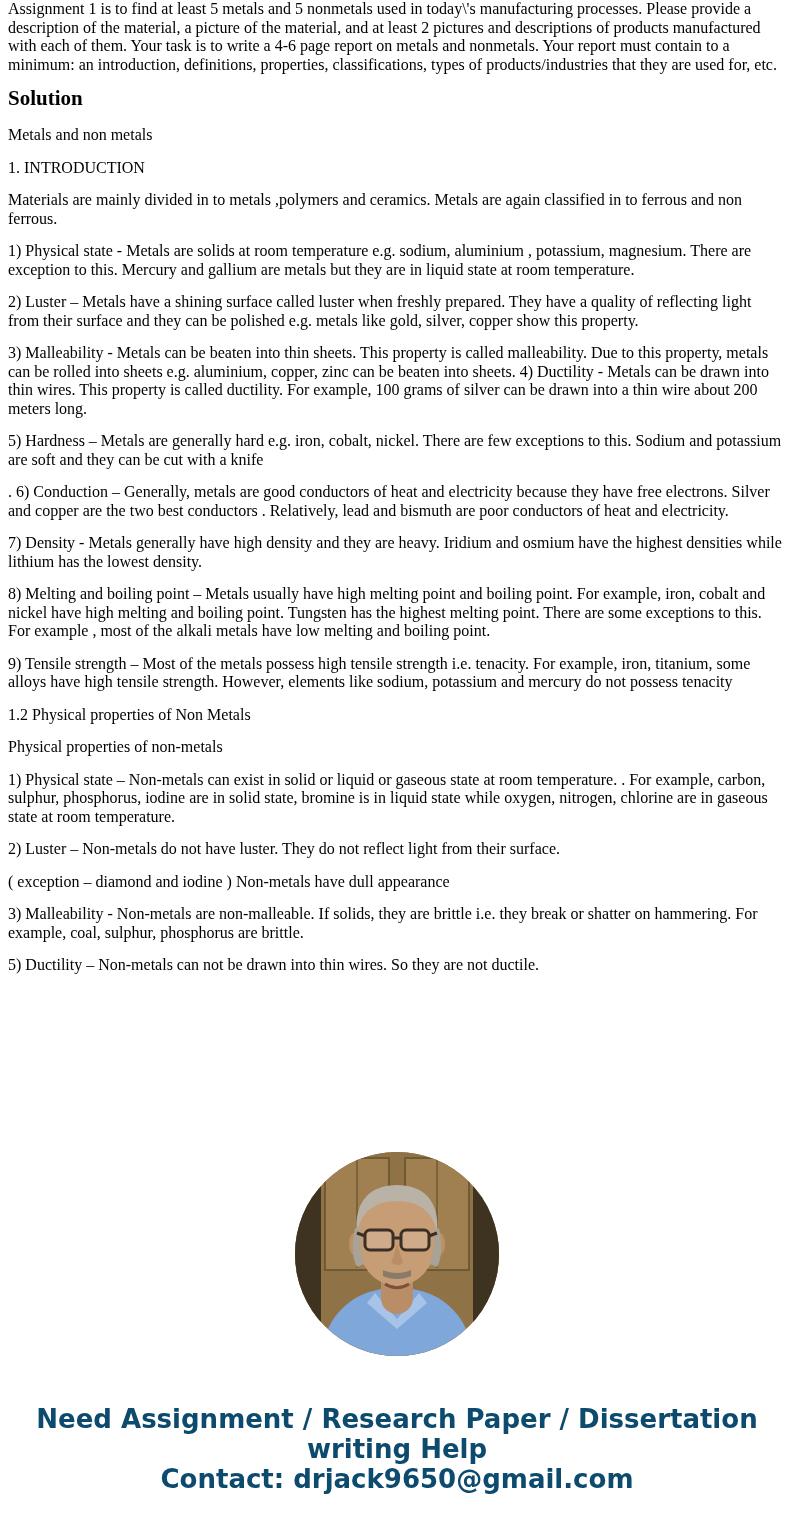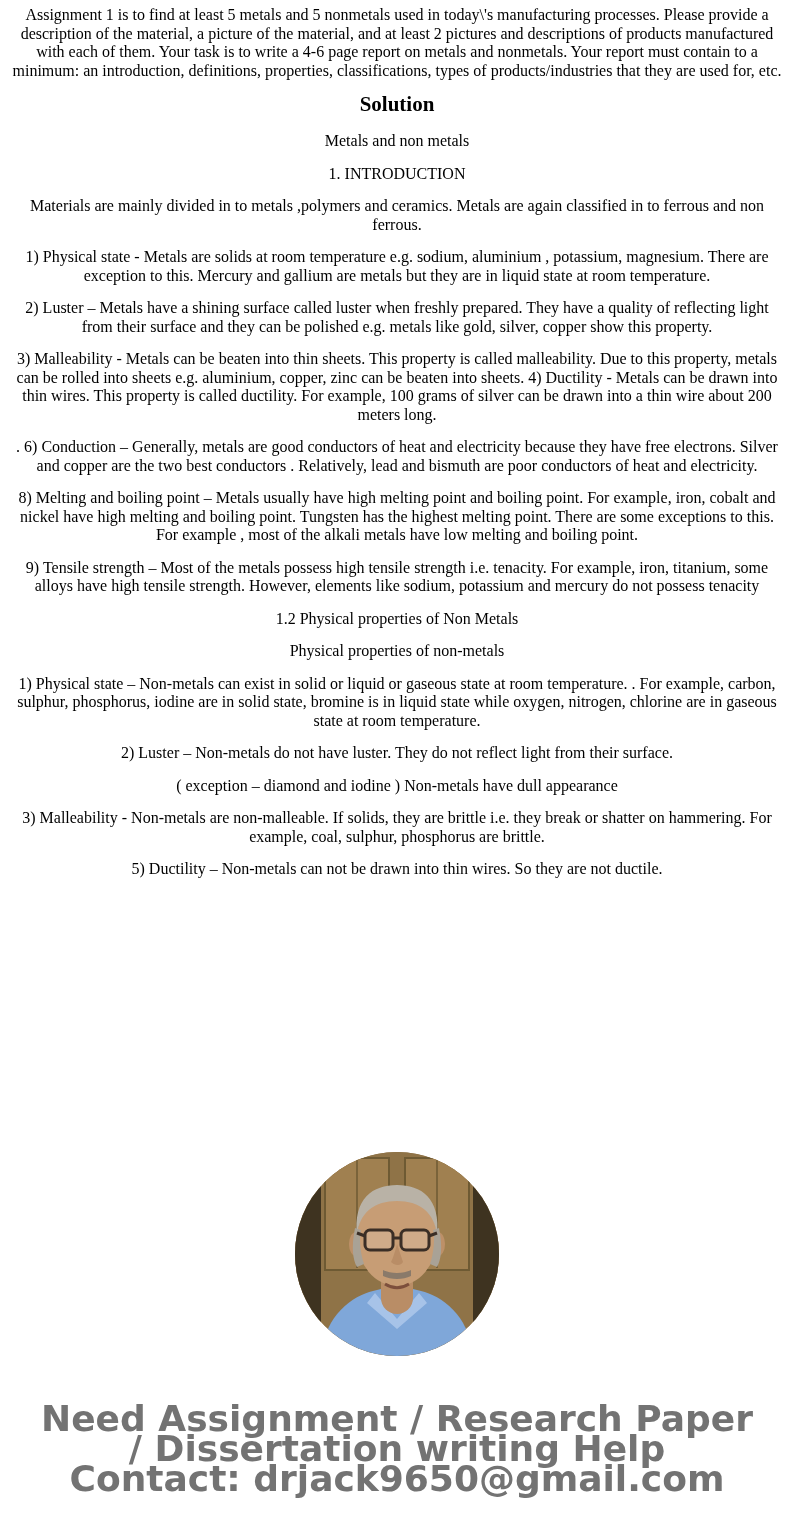--- a/index.html
+++ b/index.html
@@ -8,24 +8,23 @@
     width: 794px;
     height: 1523px;
     overflow: hidden;
     background: #ffffff;
     color: #000000;
     font-family: "Liberation Serif", serif;
     font-size: 16px;
     line-height: 18.5px;
   }
   .doc {
-    padding: 6px 8px 0 8px;
+    padding: 0 8px 0 8px;
     height: 1112px;
     overflow: hidden;
-    text-align: center;
   }
   .doc p {
     margin: 0 0 14px 0;
   }
   h2.solution {
     font-family: "Liberation Serif", serif;
     font-size: 21px;
     font-weight: bold;
     margin: 6px 0 18px 0;
     line-height: 20px;
@@ -37,23 +36,23 @@
     border-radius: 50%;
     overflow: hidden;
     background: #8f7347;
   }
   .portrait-wrap svg { display: block; width: 204px; height: 204px; }
   .banner {
     margin-top: 48px;
     text-align: center;
     font-family: "DejaVu Sans", sans-serif;
     font-weight: bold;
-    font-size: 36px;
+    font-size: 26px;
     line-height: 30px;
-    color: #737373;
+    color: #0c4a6e;
   }
   .banner .help {
     max-width: 730px;
     margin: 0 auto;
   }
   .banner .contact {
     margin-top: 0;
   }
 </style>
 </head>
@@ -61,21 +60,23 @@
 
 <div class="doc">
   <p>Assignment 1 is to find at least 5 metals and 5 nonmetals used in today\'s manufacturing processes. Please provide a description of the material, a picture of the material, and at least 2 pictures and descriptions of products manufactured with each of them. Your task is to write a 4-6 page report on metals and nonmetals. Your report must contain to a minimum: an introduction, definitions, properties, classifications, types of products/industries that they are used for, etc.</p>
   <h2 class="solution">Solution</h2>
   <p>Metals and non metals</p>
   <p>1. INTRODUCTION</p>
   <p>Materials are mainly divided in to metals ,polymers and ceramics. Metals are again classified in to ferrous and non ferrous.</p>
   <p>1) Physical state - Metals are solids at room temperature e.g. sodium, aluminium , potassium, magnesium. There are exception to this. Mercury and gallium are metals but they are in liquid state at room temperature.</p>
   <p>2) Luster – Metals have a shining surface called luster when freshly prepared. They have a quality of reflecting light from their surface and they can be polished e.g. metals like gold, silver, copper show this property.</p>
   <p>3) Malleability - Metals can be beaten into thin sheets. This property is called malleability. Due to this property, metals can be rolled into sheets e.g. aluminium, copper, zinc can be beaten into sheets. 4) Ductility - Metals can be drawn into thin wires. This property is called ductility. For example, 100 grams of silver can be drawn into a thin wire about 200 meters long.</p>
+  <p>5) Hardness – Metals are generally hard e.g. iron, cobalt, nickel. There are few exceptions to this. Sodium and potassium are soft and they can be cut with a knife</p>
   <p>. 6) Conduction – Generally, metals are good conductors of heat and electricity because they have free electrons. Silver and copper are the two best conductors . Relatively, lead and bismuth are poor conductors of heat and electricity.</p>
+  <p>7) Density - Metals generally have high density and they are heavy. Iridium and osmium have the highest densities while lithium has the lowest density.</p>
   <p>8) Melting and boiling point – Metals usually have high melting point and boiling point. For example, iron, cobalt and nickel have high melting and boiling point. Tungsten has the highest melting point. There are some exceptions to this. For example , most of the alkali metals have low melting and boiling point.</p>
   <p>9) Tensile strength – Most of the metals possess high tensile strength i.e. tenacity. For example, iron, titanium, some alloys have high tensile strength. However, elements like sodium, potassium and mercury do not possess tenacity</p>
   <p>1.2 Physical properties of Non Metals</p>
   <p>Physical properties of non-metals</p>
   <p>1) Physical state – Non-metals can exist in solid or liquid or gaseous state at room temperature. . For example, carbon, sulphur, phosphorus, iodine are in solid state, bromine is in liquid state while oxygen, nitrogen, chlorine are in gaseous state at room temperature.</p>
   <p>2) Luster – Non-metals do not have luster. They do not reflect light from their surface.</p>
   <p>( exception – diamond and iodine ) Non-metals have dull appearance</p>
   <p>3) Malleability - Non-metals are non-malleable. If solids, they are brittle i.e. they break or shatter on hammering. For example, coal, sulphur, phosphorus are brittle.</p>
   <p>5) Ductility – Non-metals can not be drawn into thin wires. So they are not ductile.</p>
 </div>

